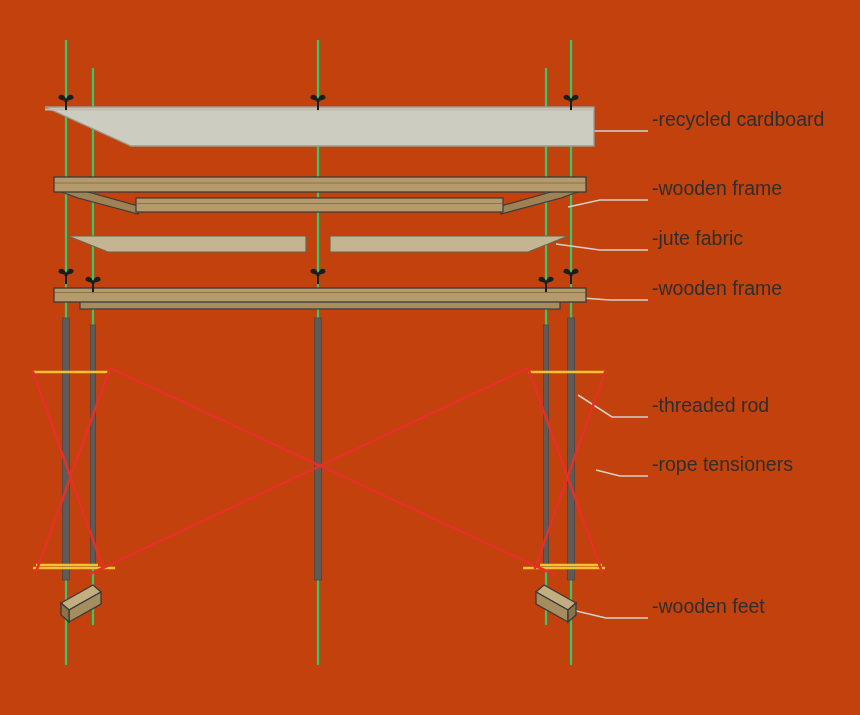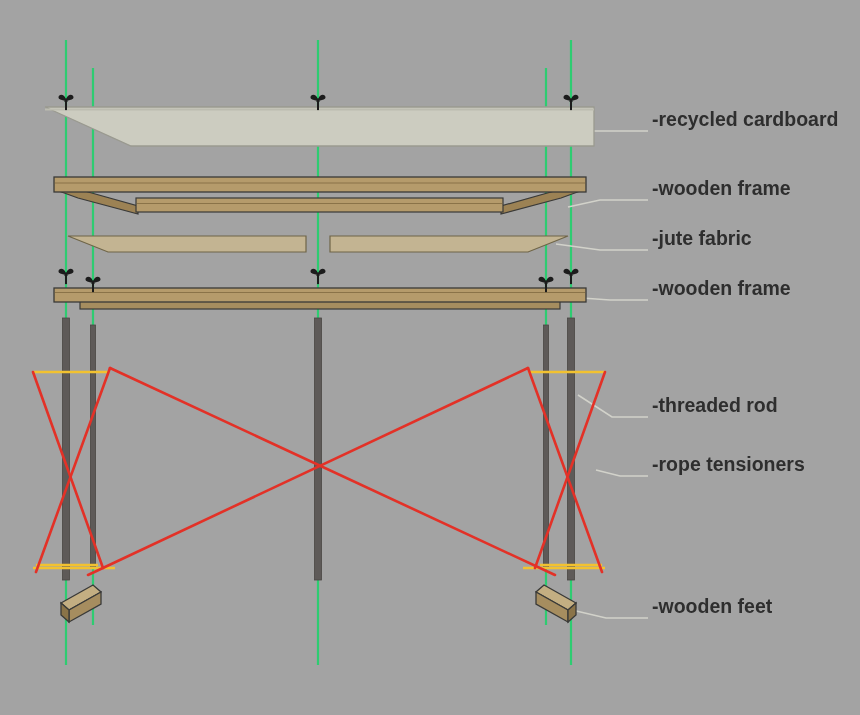--- a/index.html
+++ b/index.html
@@ -4,24 +4,23 @@
 <style>
   html, body {
     margin: 0;
     padding: 0;
     background: #ffffff;
   }
   #stage {
     position: relative;
     width: 860px;
     height: 715px;
-    background: #a3a3a3;
+    background: #c2410c;
     font-family: "Liberation Sans", sans-serif;
     overflow: hidden;
-    font-weight: bold;
   }
   #diagram {
     position: absolute;
     left: 0;
     top: 0;
     width: 860px;
     height: 715px;
   }
   .label-text {
     font-family: "Liberation Sans", sans-serif;

